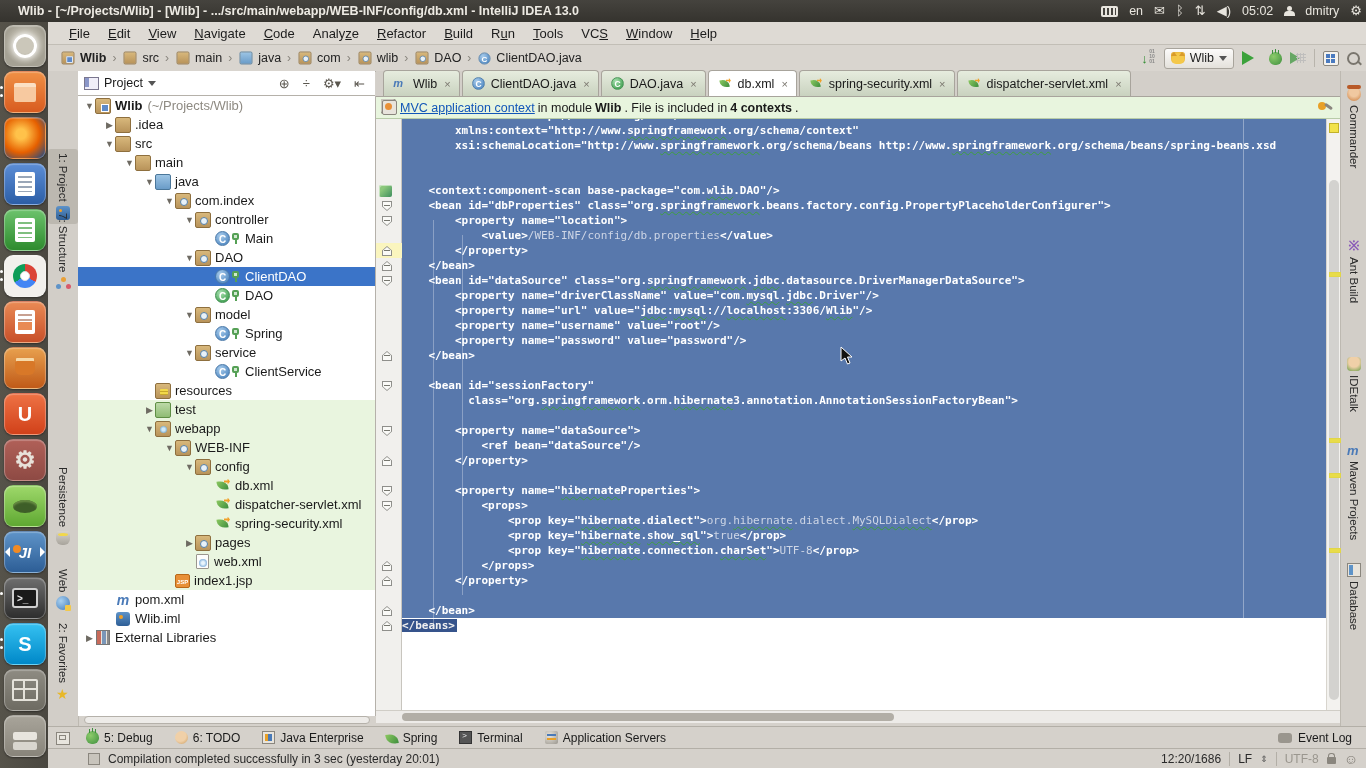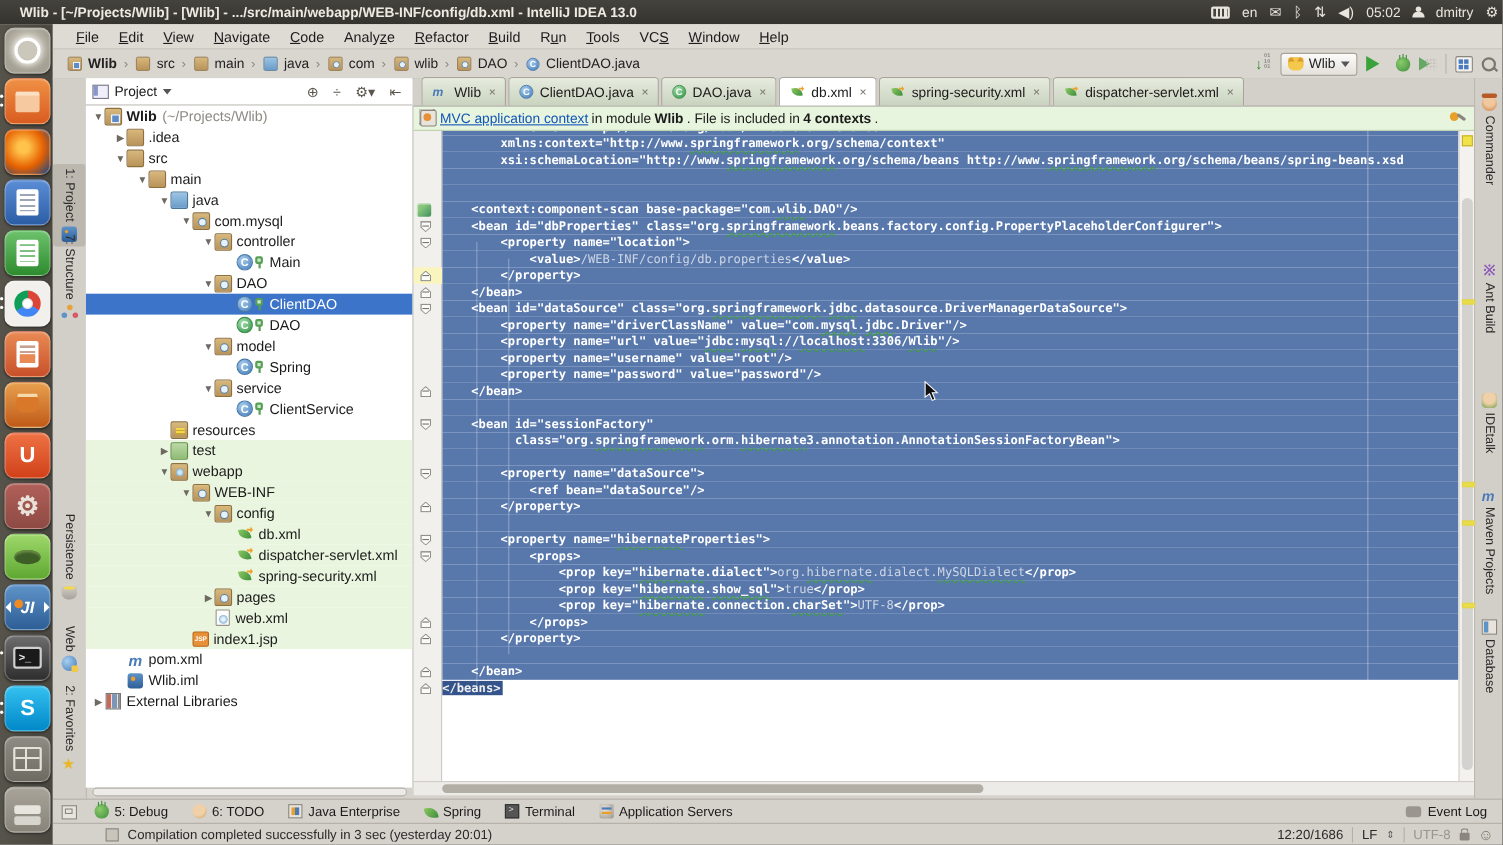--- a/index.html
+++ b/index.html
@@ -222,21 +222,21 @@
   .bi-javaee:after{content:"";position:absolute;left:2px;top:2px;width:7px;height:7px;background:linear-gradient(90deg,#E8A028 0 3px,#4A7AB8 3px 7px);}
   .bi-leaf{background:linear-gradient(135deg,#8CC860,#3E8E3E);border-radius:0 80% 0 80%;transform:rotate(-10deg);width:12px;height:10px;margin-top:2px;}
   .bi-term{background:#555;border:1px solid #333;box-sizing:border-box;}
   .bi-term:after{content:">";position:absolute;left:2px;top:-1px;color:#EEE;font-size:8px;}
   .bi-appsrv{background:radial-gradient(circle at 35% 35%,#E8E4DC,#9A968E);border-radius:2px;}
   .bi-appsrv:after{content:"";position:absolute;left:2px;top:3px;width:9px;height:2px;background:#4A7AB8;box-shadow:0 4px 0 #E8A028;}
   #eventlog{position:absolute;right:14px;display:flex;align-items:center;gap:6px;}
   .bubble-ic{width:14px;height:10px;background:#9A968E;border-radius:3px;position:relative;}
   .bubble-ic:after{content:"";position:absolute;left:2px;bottom:-3px;border:3px solid transparent;border-top:4px solid #9A968E;}
   #statusbar{left:48px;top:748px;width:1318px;height:20px;background:#D5D1CB;border-top:1px solid #B3AFA7;
-    display:flex;align-items:center;font-size:12px;color:#2A2A2A;padding:0 16px;box-sizing:border-box;}
+    display:flex;align-items:center;font-size:12px;color:#2A2A2A;padding:0 8px;box-sizing:border-box;}
   .st-ic{width:10px;height:10px;border:1px solid #8A867E;background:#C8C4BC;margin-right:8px;margin-left:32px;}
   #status-right{position:absolute;right:8px;display:flex;align-items:center;gap:8px;height:20px;}
   .ssep{width:1px;height:14px;background:#B3AFA7;}
   .updown{font-size:9px;color:#555;}
   .muted{color:#9A968E;}
   .lock-ic{width:9px;height:7px;background:#8A867E;border-radius:1px;position:relative;margin-top:4px;}
   .lock-ic:before{content:"";position:absolute;left:1px;top:-4px;width:5px;height:4px;border:1.5px solid #8A867E;border-bottom:none;border-radius:3px 3px 0 0;}
   .face-ic{color:#7A766E;font-size:14px;line-height:18px;}
   #cursor{pointer-events:none;}
 </style>
@@ -460,21 +460,21 @@
         <div class="tlabel">main</div>
       </div>
       <div class="trow" style="padding-left: 66px;">
         <div class="tarrow">▼</div>
         <div class="ic ic-folder-blue"></div>
         <div class="tlabel">java</div>
       </div>
       <div class="trow" style="padding-left: 86px;">
         <div class="tarrow">▼</div>
         <div class="ic ic-pkg"></div>
-        <div class="tlabel">com.mysql</div>
+        <div class="tlabel">com.index</div>
       </div>
       <div class="trow" style="padding-left: 106px;">
         <div class="tarrow">▼</div>
         <div class="ic ic-pkg"></div>
         <div class="tlabel">controller</div>
       </div>
       <div class="trow" style="padding-left: 126px;">
         <div class="tarrow"></div>
         <div class="ic ic-class-blue">C</div>
         <div class="key-ic"></div>

